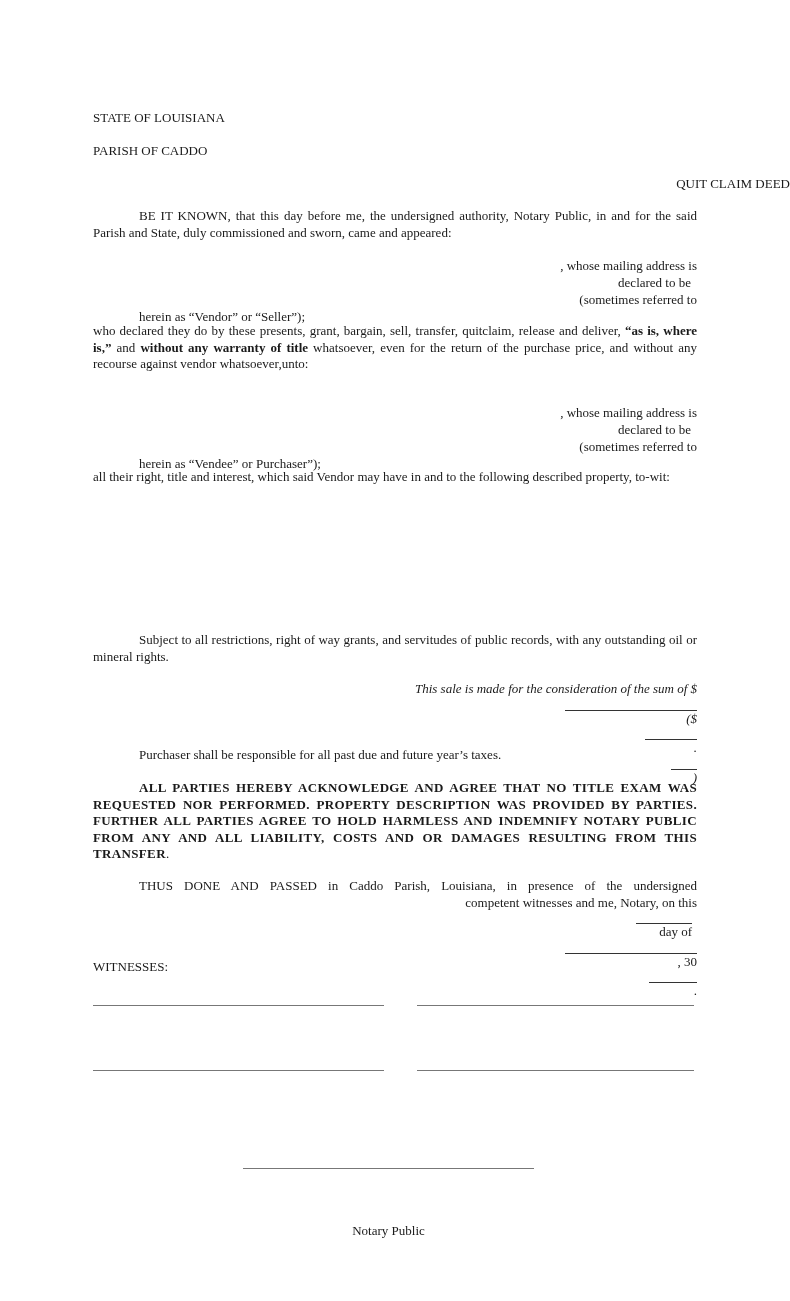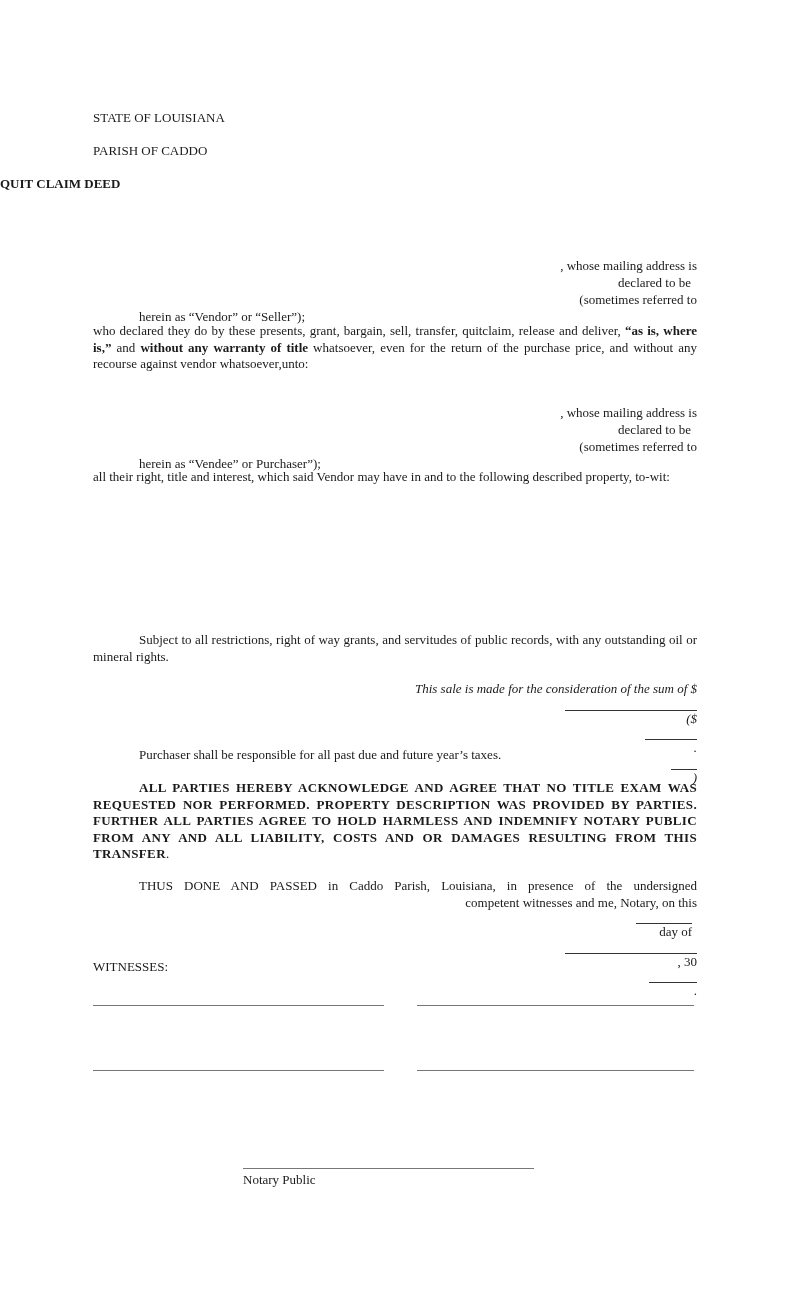--- a/index.html
+++ b/index.html
@@ -24,22 +24,22 @@
     .abs { position: absolute; }
     .line { line-height: 16.5px; }
     .left { left: 93px; }
     .textw { width: 604px; }
     .indent-block { left: 139px; width: 558px; }
     .justify { text-align: justify; text-align-last: left; }
     .justify-full { text-align: justify; text-align-last: justify; }
     .ti { text-indent: 46px; }
     .bold { font-weight: bold; }
     .title {
-      left: 0; width: 790px; text-align: left;
-      font-weight: bold; top: 176px;
+      left: 0; width: 790px; text-align: right;
+      font-weight: normal; top: 176px;
     }
     .blank {
       display: inline-block;
       border-bottom: 1px solid #333;
       height: 12px;
       vertical-align: baseline;
     }
     .row { display: flex; align-items: flex-end; white-space: nowrap; flex-direction: column; }
     .row .fill { flex: 1; }
     .bold-para {
@@ -47,33 +47,34 @@
       letter-spacing: 0.35px;
     }
     .sig-line {
       position: absolute;
       height: 0;
       border-top: 1px solid #777;
     }
     .notary-label {
       position: absolute;
       left: 243px; width: 291px;
-      text-align: left;
-      top: 1172px;
+      text-align: center;
+      top: 1223px;
     }
   </style>
 </head>
 <body>
 
 <div class="page">
 
   <div class="abs left line" style="top:110px;">STATE OF LOUISIANA</div>
   <div class="abs left line" style="top:143px;">PARISH OF CADDO</div>
   <div class="abs title line">QUIT CLAIM DEED</div>
 
+  <div class="abs left textw line justify ti" style="top:208px;">BE IT KNOWN, that this day before me, the undersigned authority, Notary Public, in and for the said Parish and State, duly commissioned and sworn, came and appeared:</div>
 
   <div class="abs indent-block line" style="top:257px;">
     <div class="row">
       <span class="blank fill"></span>
       <span>, whose mailing address is</span>
     </div>
     <div class="row">
       <span style="margin-right:6px;">declared to be</span>
       <span class="blank fill"></span>
       <span style="margin-left:4px;">(sometimes referred to</span>

